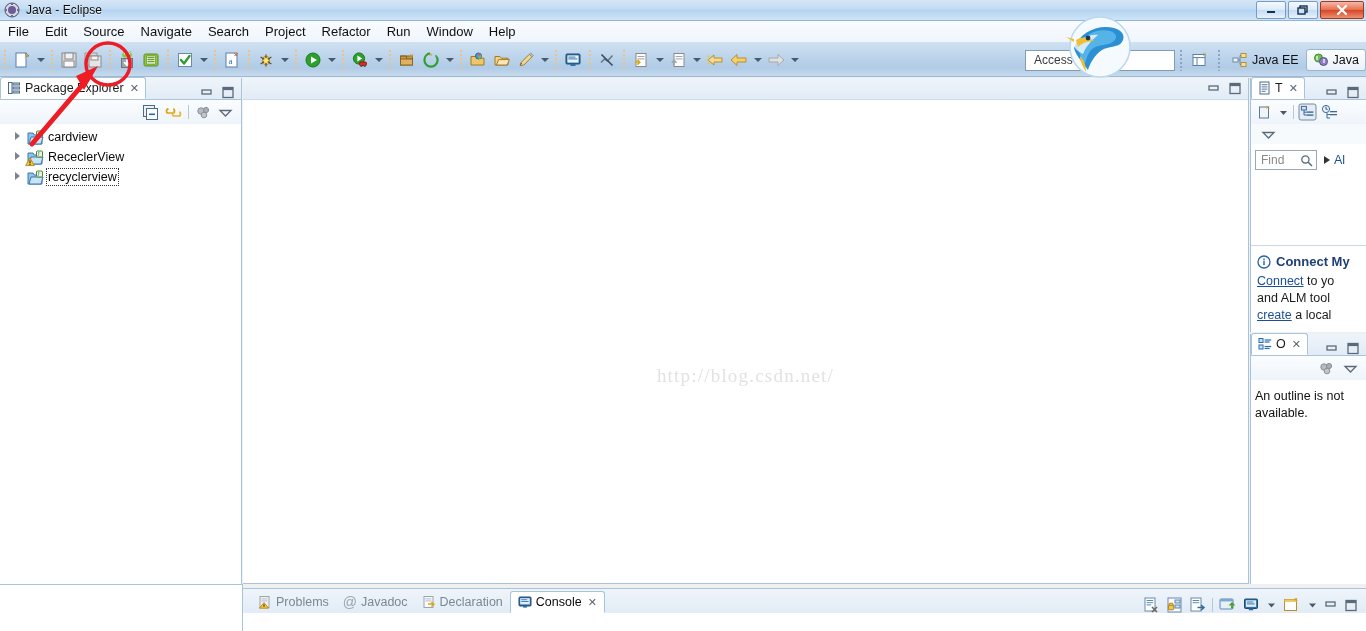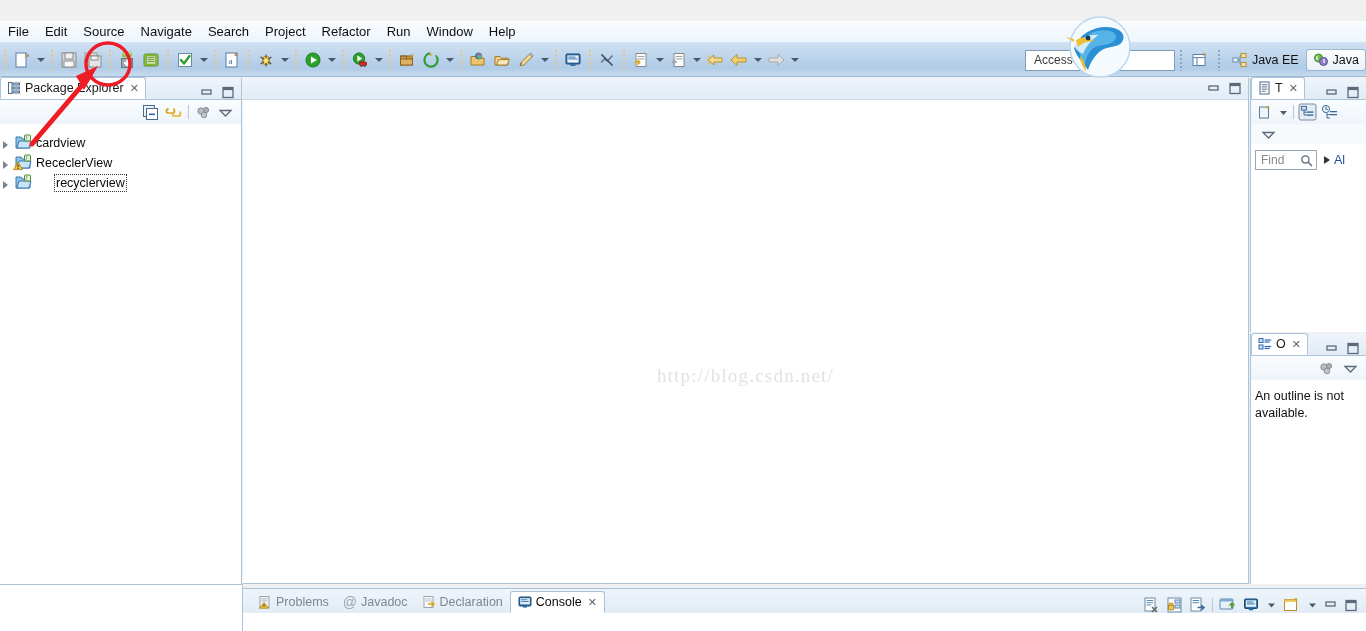--- a/index.html
+++ b/index.html
@@ -116,32 +116,32 @@
   
   #pkg-explorer { left: 0; top: 78px; width: 242px; height: 506px;
     background: #fff; border-right: 1px solid #a9c3dc; }
   #pkg-explorer .local-bar {
     height: 24px; display: flex; align-items: center; justify-content: flex-end;
     gap: 6px; padding-right: 8px;
     background: linear-gradient(to bottom,#fbfdff 0%,#eef4fa 100%);
   }
   .tree { padding-top: 6px; }
   .tree-row {
-    display: flex; align-items: flex-end; height: 20px; padding-left: 0; gap: 4px;
+    display: flex; align-items: flex-start; height: 20px; padding-left: 12px; gap: 4px;
     font-size: 12.5px; color: #0a0a0a;
   }
   .tw {
     width: 11px; height: 11px; display: flex; align-items: center; justify-content: center;
   }
   .tw::after {
     content: ""; border-top: 4px solid transparent; border-bottom: 4px solid transparent;
     border-left: 5px solid #7b858f;
   }
   .tree-row.selected .label-box {
-    outline: 1px dotted #333; outline-offset: 1px; margin-left: 20px;
+    outline: 1px dotted #333; outline-offset: 1px;
   }
 
   
   #editor-area {
     left: 243px; top: 78px; width: 1006px; height: 506px;
     background: #fff; border: 1px solid #a9c3dc; border-top: none; border-left: none;
   }
   #editor-area .edit-head {
     height: 22px; display: flex; align-items: center;
     background: linear-gradient(to bottom,#eef4fa 0%,#e2ecf6 100%);
@@ -220,20 +220,46 @@
   }
 
   
   .anno { position: absolute; pointer-events: none; }
 </style>
 </head>
 <body>
 
 <div id="app">
 
+  <div class="titlebar">
+    <svg class="title-icon" viewBox="0 0 16 16">
+      <circle cx="8" cy="8" r="7" fill="#d9d9e6" stroke="#4a4a6a" stroke-width="1"></circle>
+      <circle cx="8" cy="8" r="4" fill="#6a5f94"></circle>
+      <path d="M8 1 L9 3 L7 3 Z M8 15 L9 13 L7 13 Z M1 8 L3 7 L3 9 Z M15 8 L13 7 L13 9 Z" fill="#4a4a6a"></path>
+    </svg>
+    <span class="title-text">Java - Eclipse</span>
+    <div class="win-btns">
+      <div class="win-btn">
+        <svg width="12" height="10" viewBox="0 0 12 10">
+          <rect x="2" y="6" width="8" height="2" fill="#12304f"></rect>
+        </svg>
+      </div>
+      <div class="win-btn">
+        <svg width="14" height="12" viewBox="0 0 14 12">
+          <rect x="4" y="2" width="7" height="6" fill="none" stroke="#12304f" stroke-width="1.4"></rect>
+          <rect x="2" y="4" width="7" height="6" fill="#cfe0f0" stroke="#12304f" stroke-width="1.4"></rect>
+        </svg>
+      </div>
+      <div class="win-btn close">
+        <svg width="14" height="12" viewBox="0 0 14 12">
+          <path d="M3 2 L11 10 M11 2 L3 10" stroke="#fff" stroke-width="2.2" stroke-linecap="round"></path>
+        </svg>
+      </div>
+    </div>
+  </div>
 
   <div class="menubar">
     <div class="menu-item">File</div>
     <div class="menu-item">Edit</div>
     <div class="menu-item">Source</div>
     <div class="menu-item">Navigate</div>
     <div class="menu-item">Search</div>
     <div class="menu-item">Project</div>
     <div class="menu-item">Refactor</div>
     <div class="menu-item">Run</div>
@@ -653,20 +679,39 @@
         <span>Find</span>
         <svg width="13" height="13" viewBox="0 0 13 13">
           <circle cx="5.4" cy="5.4" r="3.6" fill="none" stroke="#5a6a7a" stroke-width="1.3"></circle>
           <path d="M8.2 8.2 L12 12" stroke="#5a6a7a" stroke-width="1.5"></path>
         </svg>
       </div>
       <span class="find-tri"></span>
       <span class="find-all">Al</span>
     </div>
 
+    <div class="connect-block">
+      <div class="connect-title">
+        <svg width="14" height="14" viewBox="0 0 14 14">
+          <circle cx="7" cy="7" r="6" fill="#fff" stroke="#2a5fa8" stroke-width="1.3"></circle>
+          <rect x="6.3" y="5.6" width="1.4" height="4.6" fill="#2a5fa8"></rect>
+          <rect x="6.3" y="3.4" width="1.4" height="1.5" fill="#2a5fa8"></rect>
+        </svg>
+        <span>Connect My</span>
+      </div>
+      <div class="connect-body">
+        <div>
+          <span class="lnk">Connect</span><span> to yo</span>
+        </div>
+        <div>and ALM tool</div>
+        <div>
+          <span class="lnk">create</span><span> a local</span>
+        </div>
+      </div>
+    </div>
   </div>
 
   <div class="panel" id="outline">
     <div class="panel-tabs">
       <div class="ptab active">
         <svg width="14" height="14" viewBox="0 0 14 14">
           <rect x="1" y="1.5" width="4" height="4" fill="#cfe0f0" stroke="#2a6ab0"></rect>
           <rect x="1" y="8" width="4" height="4" fill="#cfe0f0" stroke="#2a6ab0"></rect>
           <rect x="6.6" y="2.4" width="6.6" height="1.2" fill="#2a6ab0"></rect>
           <rect x="6.6" y="4.4" width="5" height="1.2" fill="#2a6ab0"></rect>

